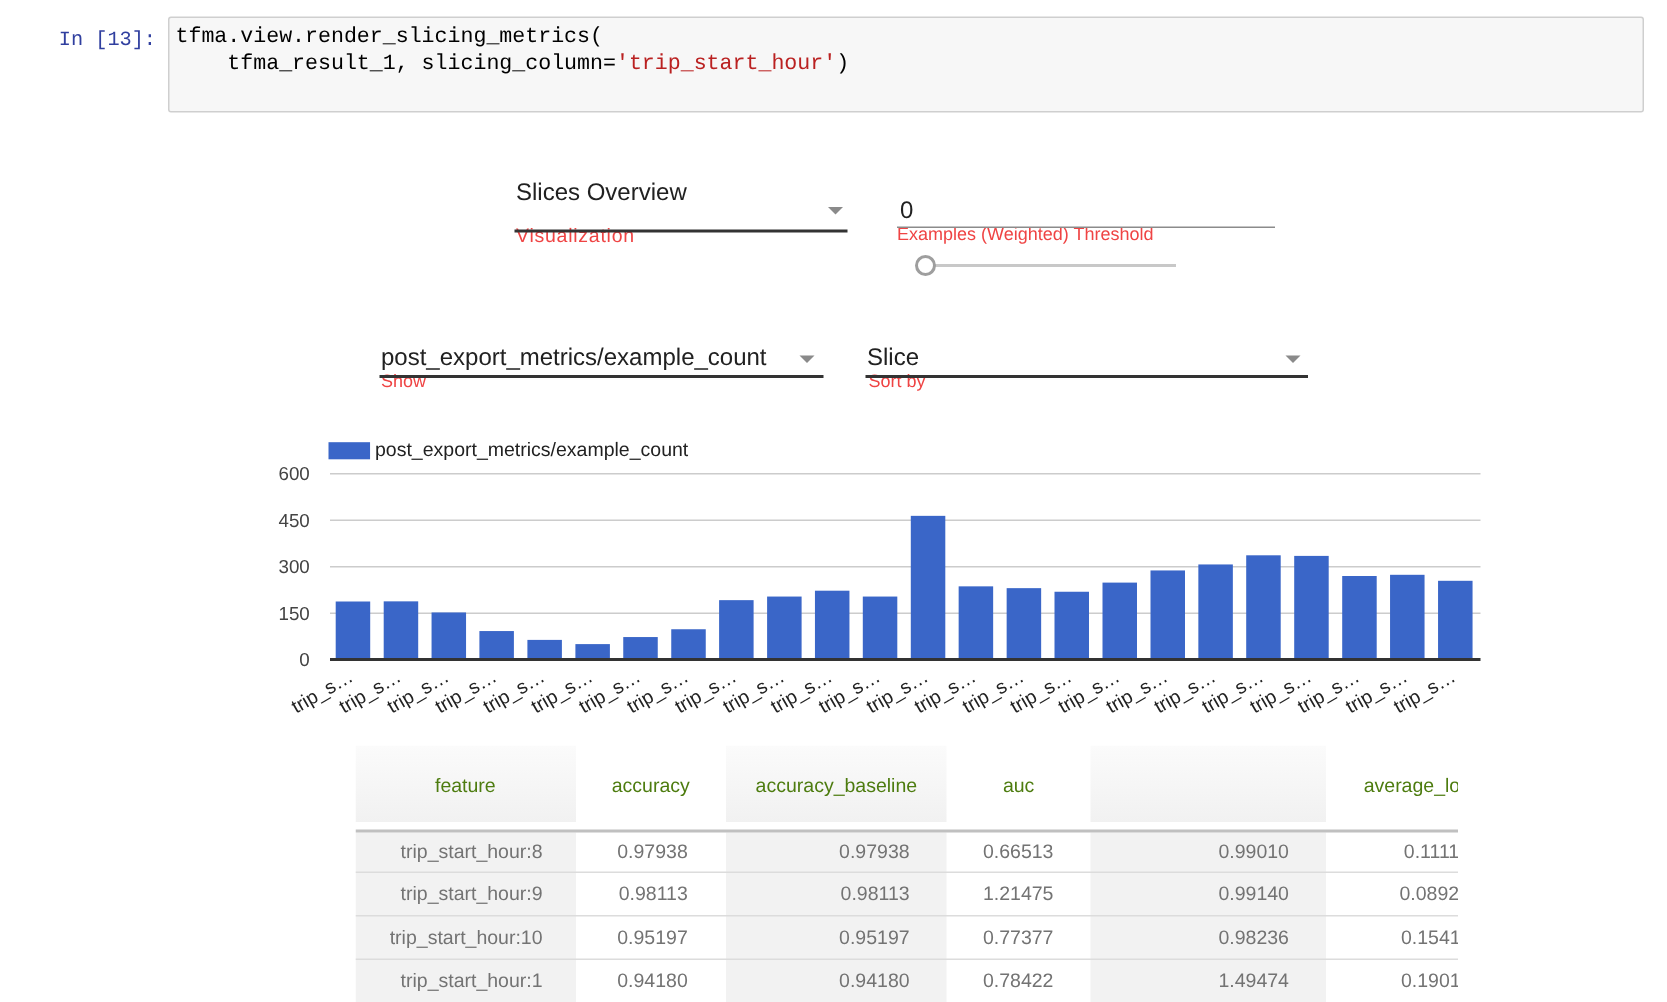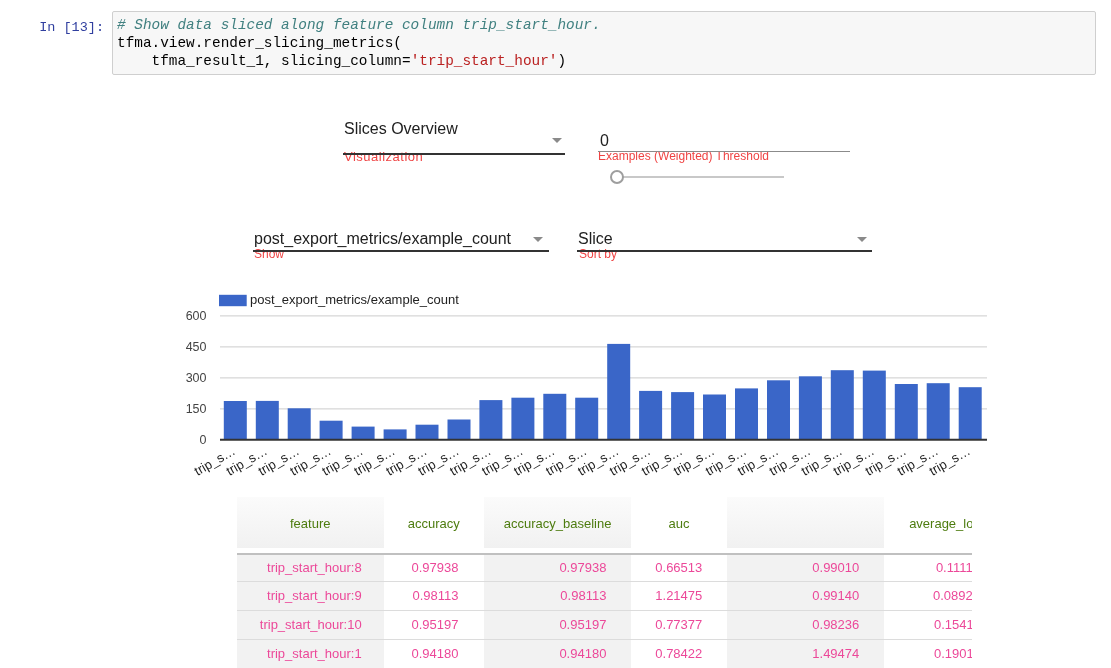--- a/index.html
+++ b/index.html
@@ -20,28 +20,28 @@
   .pvalue{font-size:16px;color:#212121;}
   .ddline{height:2px;background:#333333;}
   .tri{width:0;height:0;border-left:5px solid transparent;border-right:5px solid transparent;
        border-top:5.5px solid #8a8a8a;}
   
   #tbl{left:237px;top:497px;width:735px;height:171px;overflow:hidden;font-size:13px;}
   #tbl .abs{position:absolute;}
   .gcol{background:#f2f2f2;}
   .hgrad{background:linear-gradient(#fbfbfb,#f1f1f1);}
   .hlabel{position:absolute;top:1.5px;height:50.5px;line-height:50.5px;text-align:center;color:#4d7c0f;}
-  .cellt{position:absolute;text-align:right;color:#ec4899;white-space:nowrap;}
+  .cellt{position:absolute;text-align:right;color:#737373;white-space:nowrap;}
 </style>
 </head>
 <body>
 
 <div class="abs" id="cellbox"></div>
 <div class="abs" id="prompt">In&nbsp;[13]:</div>
-<pre class="code abs"><span class="cm-comment"># Show data sliced along feature column trip_start_hour.</span>
+<pre class="code abs">
 tfma.view.render_slicing_metrics(
     tfma_result_1, slicing_column=<span class="cm-string">'trip_start_hour'</span>)</pre>
 
 <div class="abs plabel" style="left:344px;top:113px;letter-spacing:0.5px;font-size:13px;">Visualization</div>
 <div class="abs pvalue" style="left:344px;top:120px;">Slices Overview</div>
 <div class="abs tri" style="left:552px;top:137.5px;"></div>
 <div class="abs ddline" style="left:343px;top:153.3px;width:222px;"></div>
 
 <div class="abs plabel" style="left:598px;top:113px;">Examples (Weighted) Threshold</div>
 <div class="abs pvalue" style="left:600px;top:132px;">0</div>

